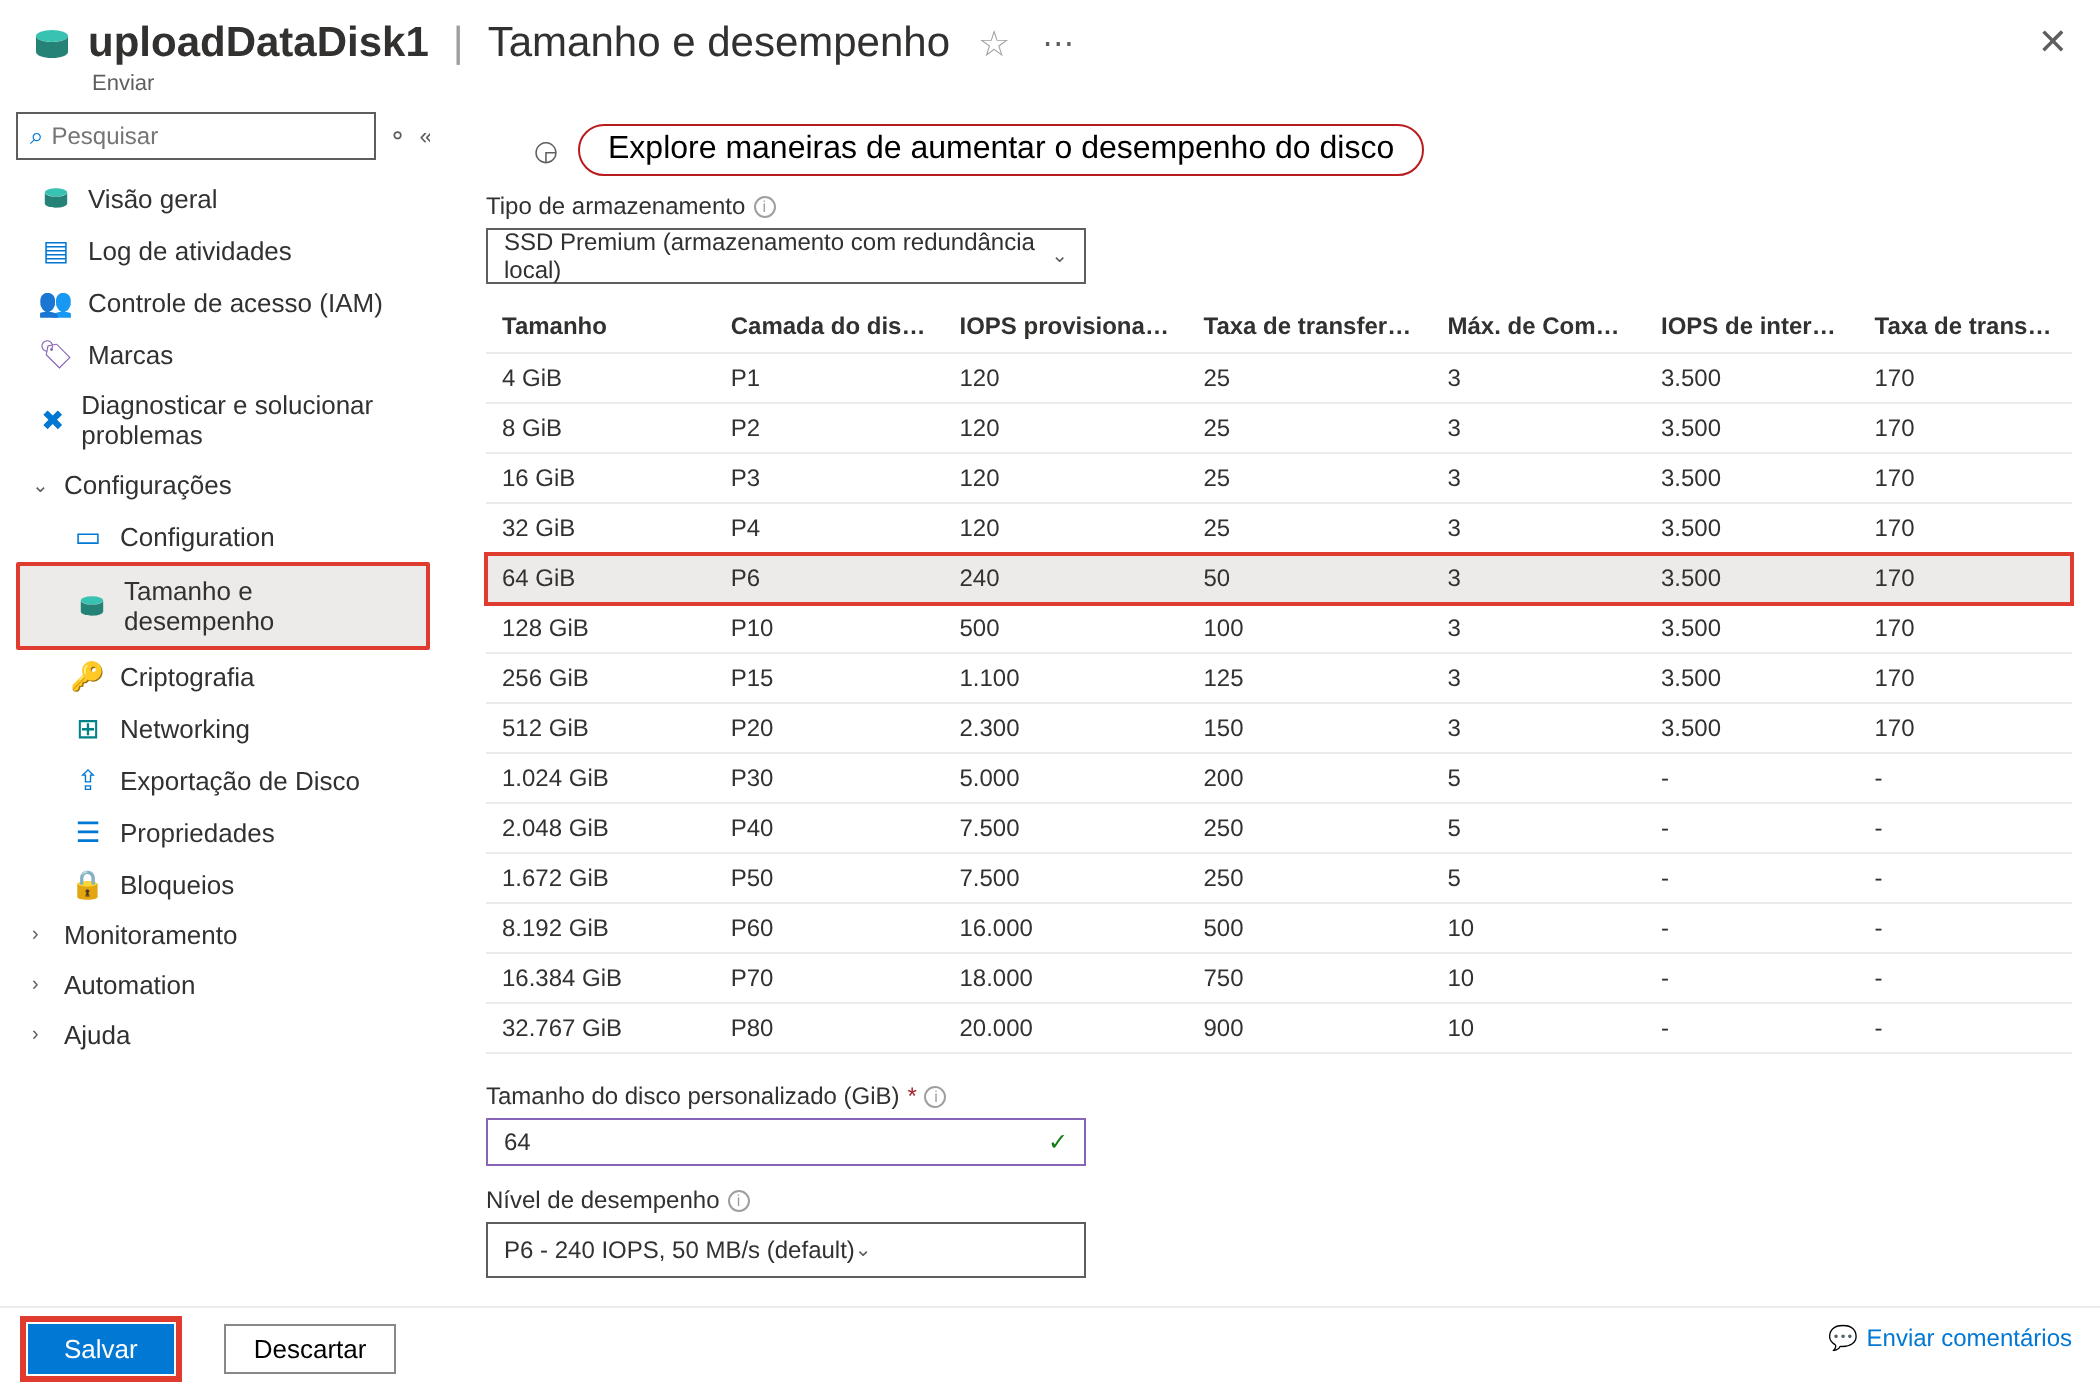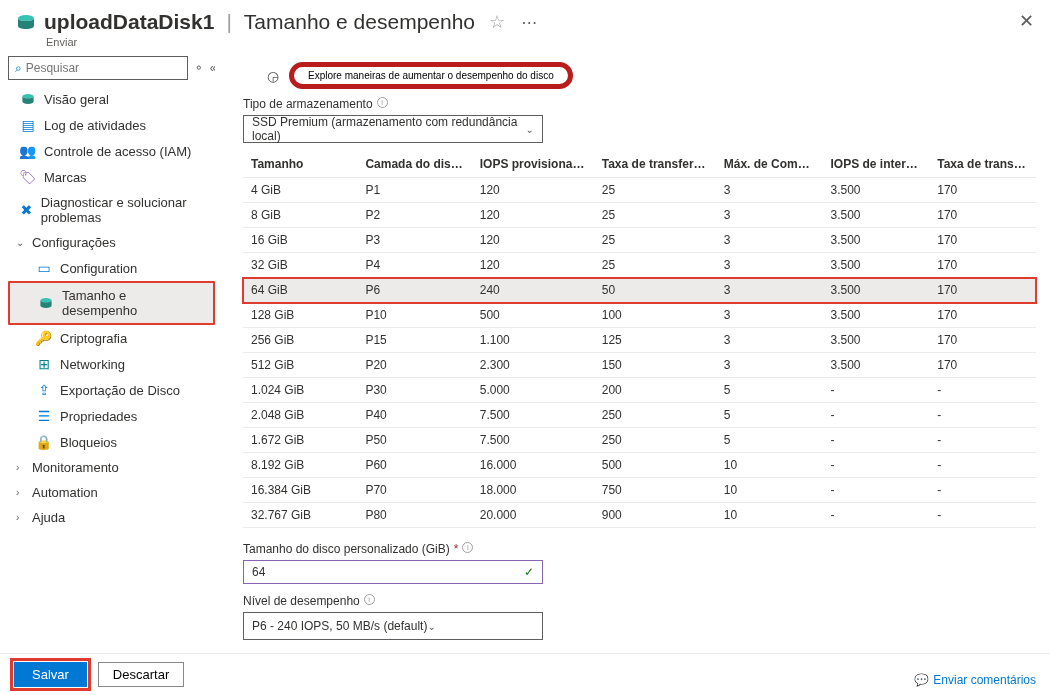--- a/index.html
+++ b/index.html
@@ -32,36 +32,36 @@
 .indent { padding-left: 28px; }
 
 .c-blue { color: #0078d4; }
 .c-purple { color: #8764b8; }
 .c-teal { color: #038387; }
 .c-gray { color: #605e5c; }
 .c-gold { color: #b29146; }
 
 .main { flex: 1; padding: 6px 14px 0 28px; overflow-y: auto; position: relative; }
 .explore-row { display: flex; align-items: center; gap: 8px; margin-bottom: 8px; margin-left: 22px;}
-.explore-btn { border: 5px solid #b91c1c; border-radius: 28px; padding: 3px 14px; font-size: 10px; background: #fff; cursor: pointer; }
-.section-label { font-size: 12px; color: #323130; margin: 6px 0 4px 0; display: flex; gap: 4px; }
+.explore-btn { border: 1px solid #b91c1c; border-radius: 28px; padding: 3px 14px; font-size: 16px; background: #fff; cursor: pointer; }
+.section-label { font-size: 12px; color: #323130; margin: 6px 0 4px 0; display: flex; align-items: center; gap: 4px; }
 .info-i { display: inline-block; width: 11px; height: 11px; border: 1px solid #a19f9d; border-radius: 50%; font-size: 8px; line-height: 10px; text-align: center; color: #a19f9d; }
 .dropdown { width: 300px; height: 28px; border: 1px solid #605e5c; display: flex; align-items: center; padding: 0 8px; font-size: 12px; cursor: pointer; margin-bottom: 8px; }
 .dropdown .dd-chev { font-size: 10px; color: #605e5c; }
 
 .tbl { width: 100%; border-collapse: collapse; table-layout: fixed; }
 .tbl th { text-align: left; font-weight: 600; font-size: 12px; padding: 6px 8px; border-bottom: 1px solid #edebe9; white-space: nowrap; overflow: hidden; text-overflow: ellipsis; }
 .tbl th .info-i { margin-left: 2px; }
 .tbl td { font-size: 12px; padding: 5px 8px; border-bottom: 1px solid #edebe9; }
 .tbl tr.sel { background: #edebe9; outline: 2px solid #e03b2f; outline-offset: -1px; padding-left: 21px; }
 
 .custom-input { width: 300px; height: 24px; border: 1px solid #8764b8; display: flex; align-items: center; justify-content: space-between; padding: 0 8px; font-size: 12px; margin-bottom: 10px; }
 .custom-input .check { color: #107c10; font-size: 12px; }
 
-.footer { position: absolute; bottom: 0; left: 0; right: 0; border-top: 1px solid #edebe9; padding: 8px 14px; display: flex; align-items: flex-end; gap: 11px; background: #fff; }
+.footer { position: absolute; bottom: 0; left: 0; right: 0; border-top: 1px solid #edebe9; padding: 8px 14px; display: flex; align-items: flex-start; gap: 25px; background: #fff; }
 .btn-primary { background: #0078d4; color: #fff; border: none; padding: 5px 18px; font-size: 13px; cursor: pointer; outline: 3px solid #e03b2f; outline-offset: 1px; }
 .btn-secondary { background: #fff; border: 1px solid #8a8886; padding: 4px 14px; font-size: 13px; cursor: pointer; }
 .feedback { position: absolute; right: 14px; color: #0078d4; font-size: 12px; cursor: pointer; display: flex; align-items: center; gap: 4px; }
 
 .req { color: #a4262c; }
 </style>
 </head>
 <body>
 
 <div class="header">

